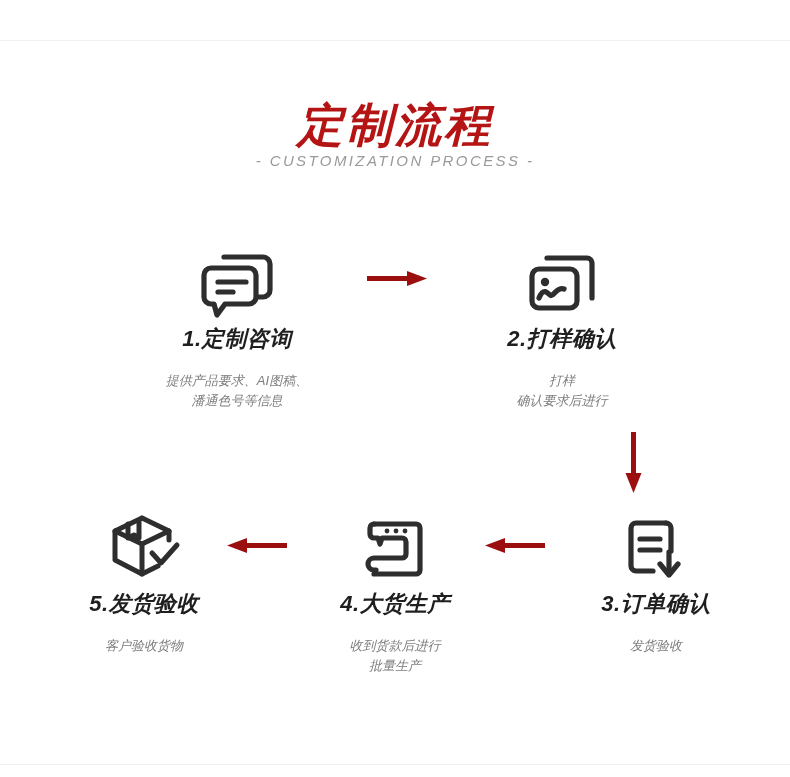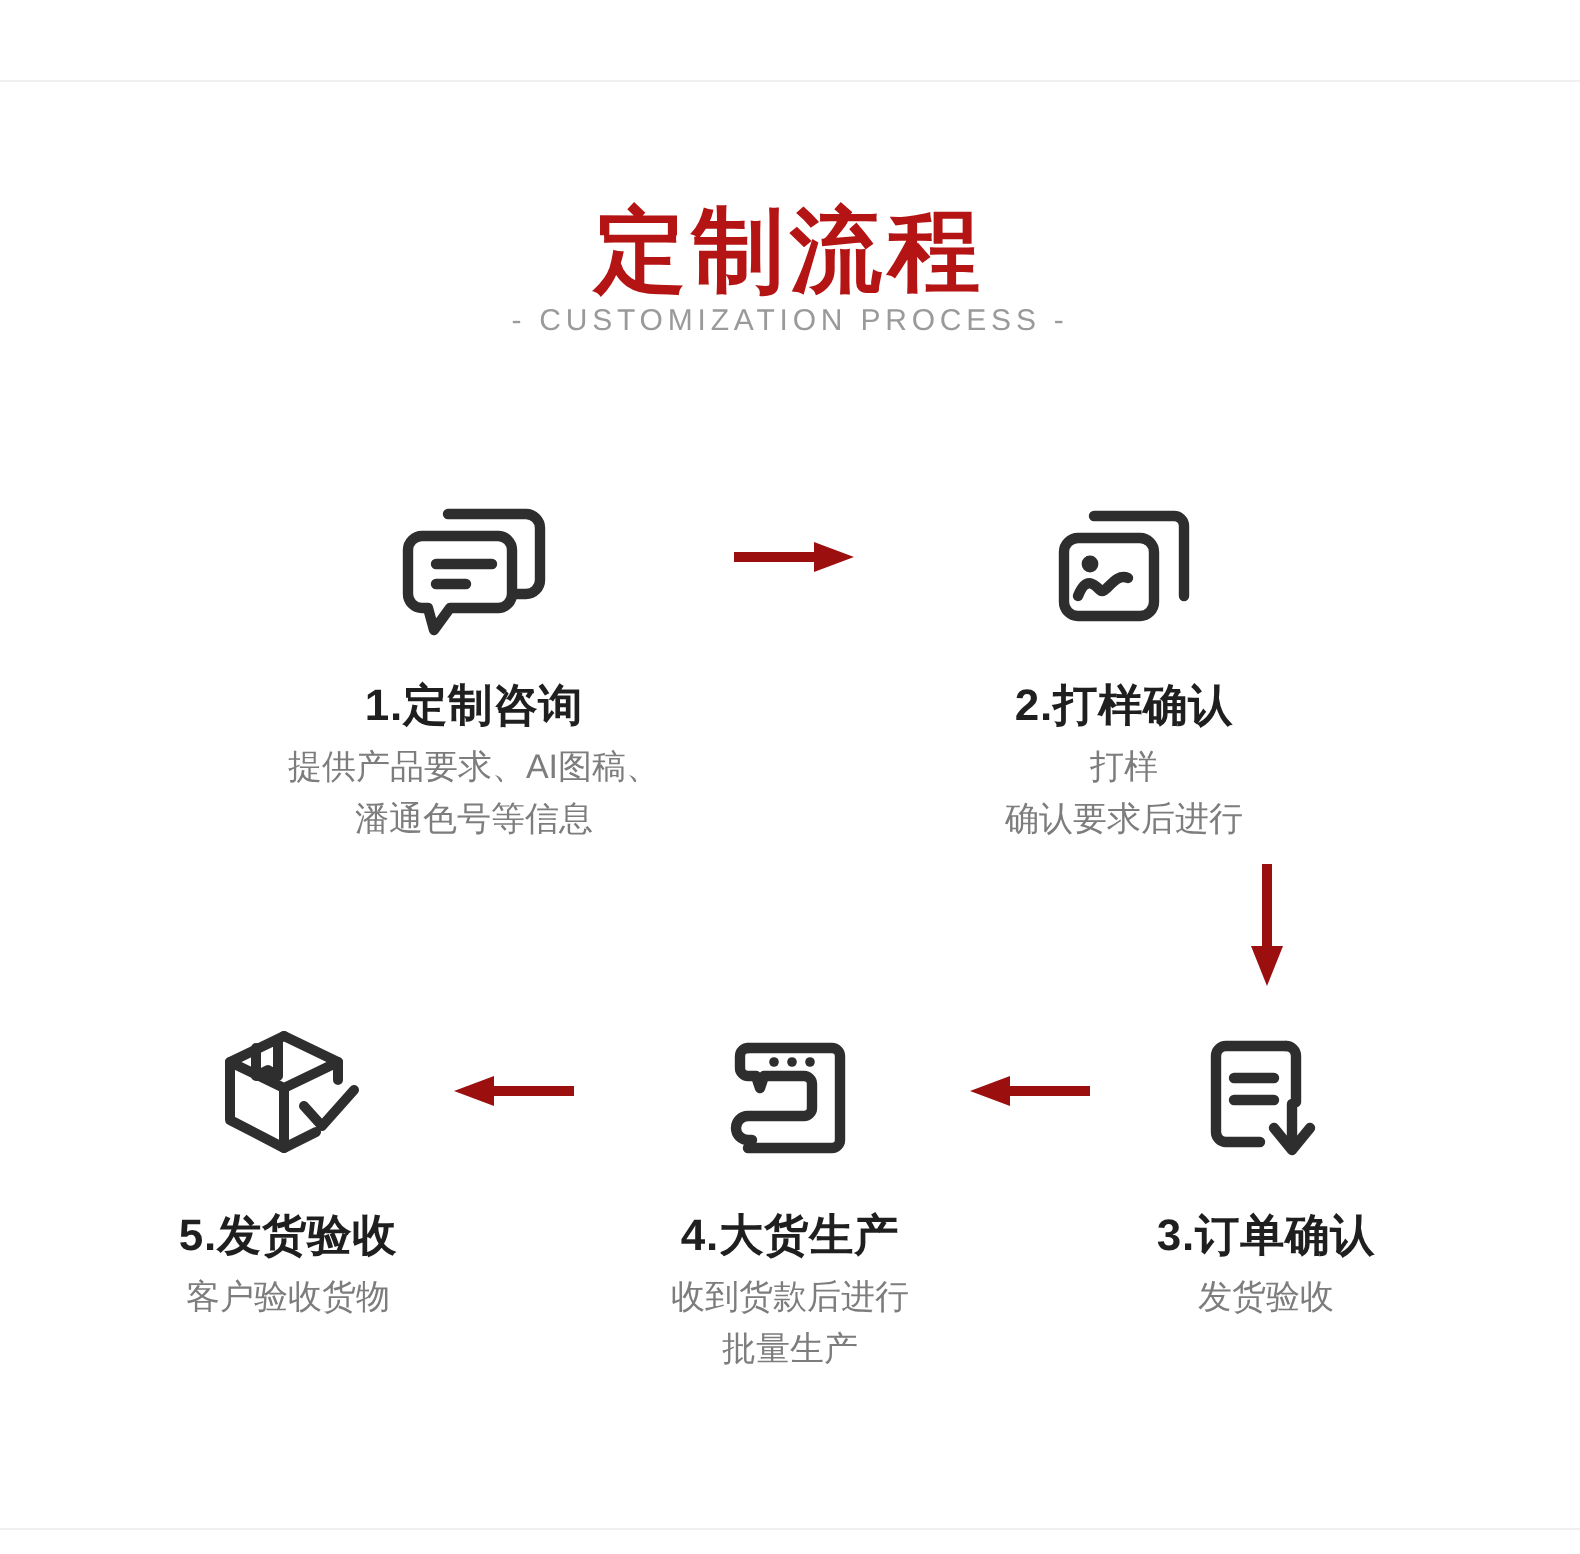--- a/index.html
+++ b/index.html
@@ -11,20 +11,21 @@
     width: 790px;
     height: 777px;
     position: relative;
     font-family: "Liberation Sans", "DejaVu Sans", sans-serif;
     overflow: hidden;
   }
   .page {
     position: absolute;
     inset: 0;
     background: #ffffff;
+    font-style: italic;
   }
   .hr-top {
     position: absolute;
     left: 0;
     top: 40px;
     width: 790px;
     height: 1px;
     background: #f0f0f0;
   }
   .hr-bottom {
@@ -73,38 +74,38 @@
     justify-content: center;
   }
   .step-icon svg {
     display: block;
   }
   .step-title {
     font-size: 22px;
     font-weight: 700;
     color: #1f1f1f;
     letter-spacing: 0.5px;
-    margin-top: 14px;
+    margin-top: 0;
     line-height: 1.25;
   }
   .step-desc {
-    font-size: 17px;
+    font-size: 13px;
     color: #7d7d7d;
     line-height: 1.55;
-    margin-top: 4px;
+    margin-top: 18px;
     font-weight: 400;
   }
   .step-desc span {
     display: block;
   }
 
   
   #step-1 { left: 112px; top: 243px; }
   #step-2 { left: 437px; top: 243px; }
-  #step-3 { left: 508px; top: 508px; }
+  #step-3 { left: 531px; top: 508px; }
   #step-4 { left: 270px; top: 508px; }
   #step-5 { left: 19px;  top: 508px; }
 
   
   .arrow {
     position: absolute;
   }
   #arrow-1 { left: 367px; top: 268px; }
   #arrow-2 { left: 622px; top: 432px; }
   #arrow-3 { left: 483px; top: 535px; }

